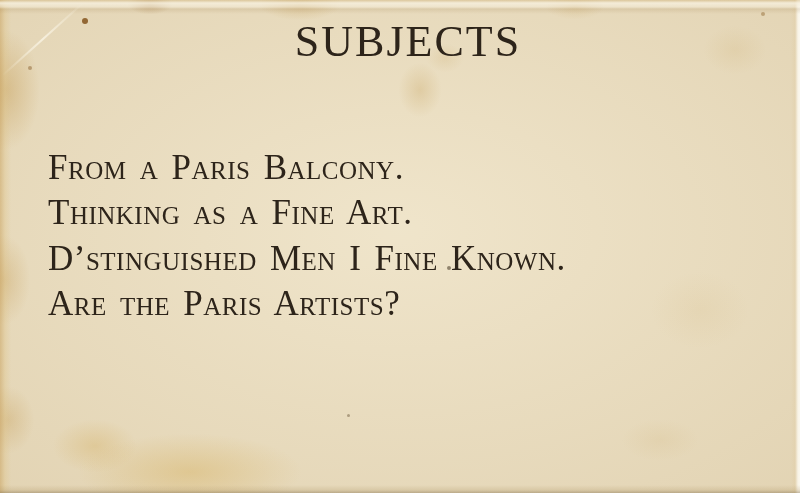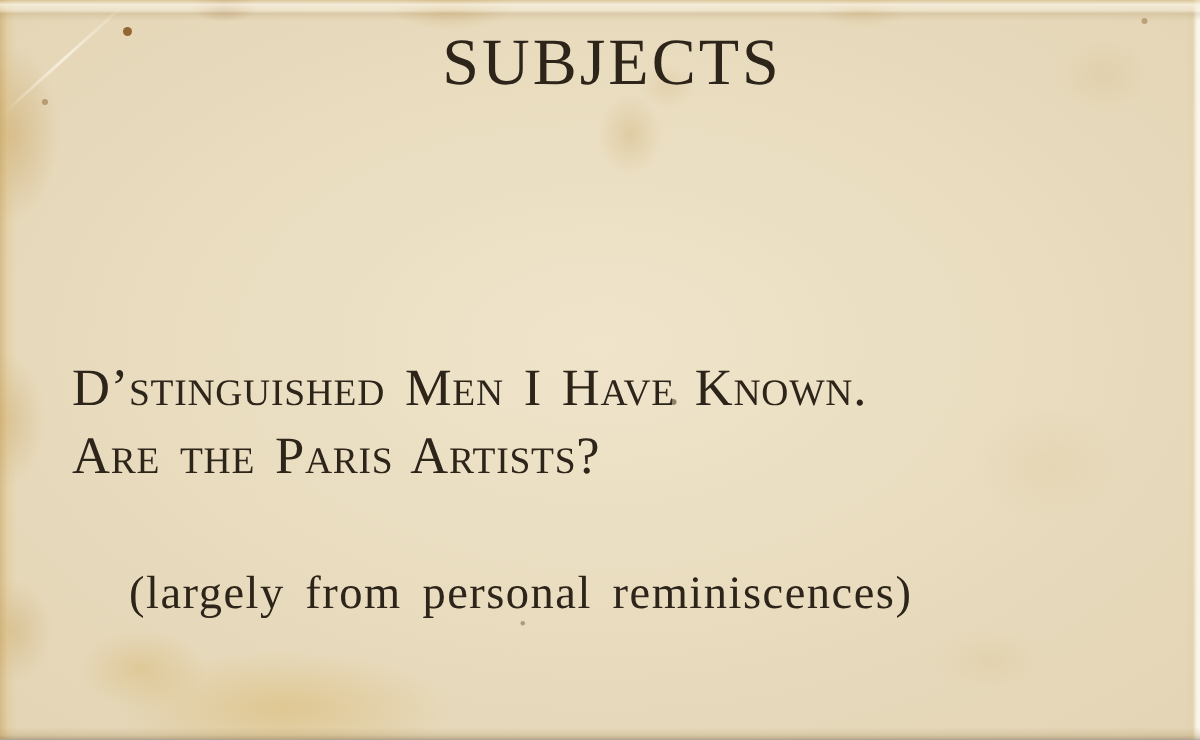--- a/index.html
+++ b/index.html
@@ -67,23 +67,24 @@
     transform:rotate(-42deg);
   }
 </style>
 </head>
 <body>
 
 <div id="scan">
 
   <h1 class="title">SUBJECTS</h1>
 
-  <div class="line" style="top:241px">D’stinguished Men I Have Known.</div>
+  <div class="line" style="top:150px">From a Paris Balcony.</div>
+  <div class="line" style="top:195px">Thinking as a Fine Art.</div>
+  <div class="line" style="top:241px">D’stinguished Men I Fine Known.</div>
   <div class="line" style="top:286px">Are the Paris Artists?</div>
-  <div class="paren">(largely from personal reminiscences)</div>
 
   <div class="speck a"></div>
   <div class="speck b"></div>
   <div class="speck c"></div>
   <div class="speck d"></div>
   <div class="speck e"></div>
   <div class="crease"></div>
 
 </div>
 

